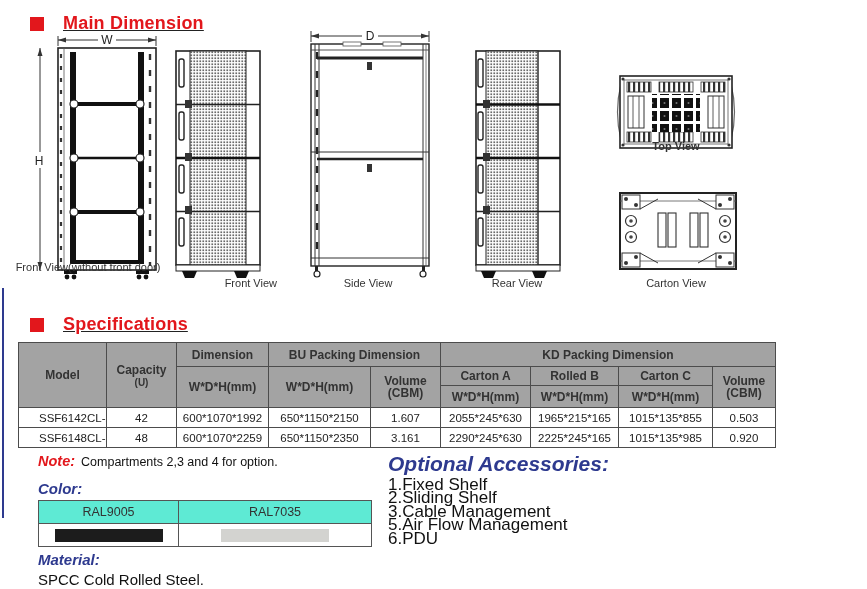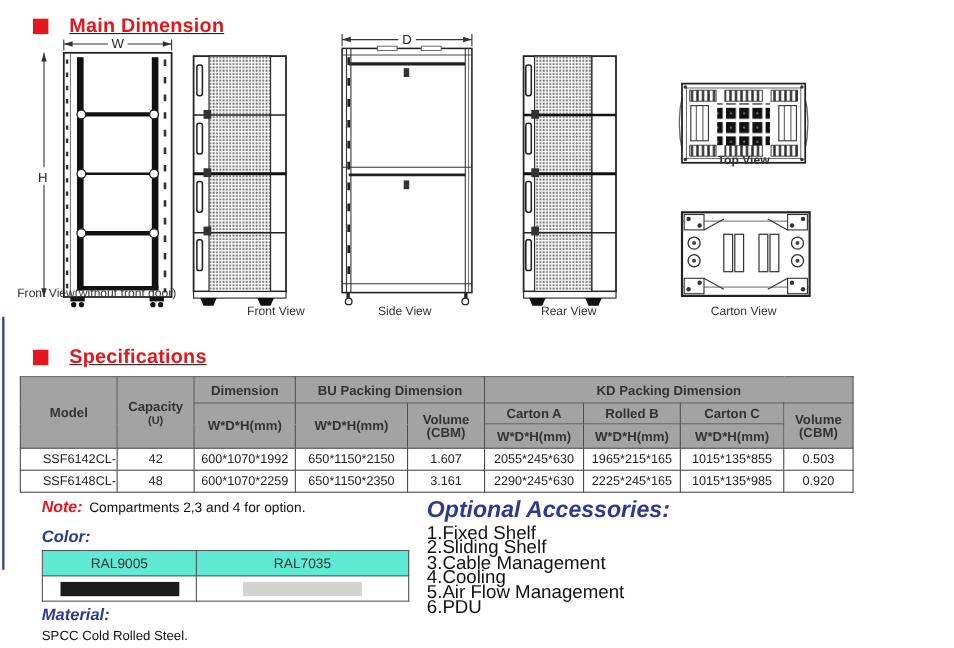--- a/index.html
+++ b/index.html
@@ -43,21 +43,21 @@
   table.color-table {
     position:absolute; left:38px; top:500px; width:333px; border-collapse:collapse; table-layout:fixed;
   }
   table.color-table td {
     border:1px solid #555; text-align:center; vertical-align:middle; font-size:12.5px; color:#333;
   }
   table.color-table .name-row td { background:#5eead4; height:23px; }
   table.color-table .swatch-row td { background:#fff; height:23px; }
   .swatch { display:inline-block; width:108px; height:13px; vertical-align:middle; }
 
-  .material-text { position:absolute; left:38px; top:571px; font-size:12px; color:#111; }
+  .material-text { position:absolute; left:38px; top:571px; font-size:15px; color:#111; }
 
   .accessories { position:absolute; left:388px; top:452px; }
   .accessories .acc-heading { font-size:21px; font-weight:bold; font-style:italic; color:#2e3a8f; margin-bottom:2px; }
   .accessories ul { list-style:none; }
   .accessories li { font-size:17px; line-height:13.4px; color:#111; }
 
   svg text { font-family:"Liberation Sans", sans-serif; }
 </style>
 </head>
 <body>
@@ -410,19 +410,18 @@
 
   <div class="blue-heading" style="left:38px; top:551px;">Material:</div>
   <div class="material-text">SPCC Cold Rolled Steel.</div>
 
   <div class="accessories">
     <div class="acc-heading">Optional Accessories:</div>
     <ul>
       <li>1.Fixed Shelf</li>
       <li>2.Sliding Shelf</li>
       <li>3.Cable Management</li>
-      <li>4.Cooling</li>
       <li>5.Air Flow Management</li>
       <li>6.PDU</li>
     </ul>
   </div>
 
 </div>
 
 </body></html>

